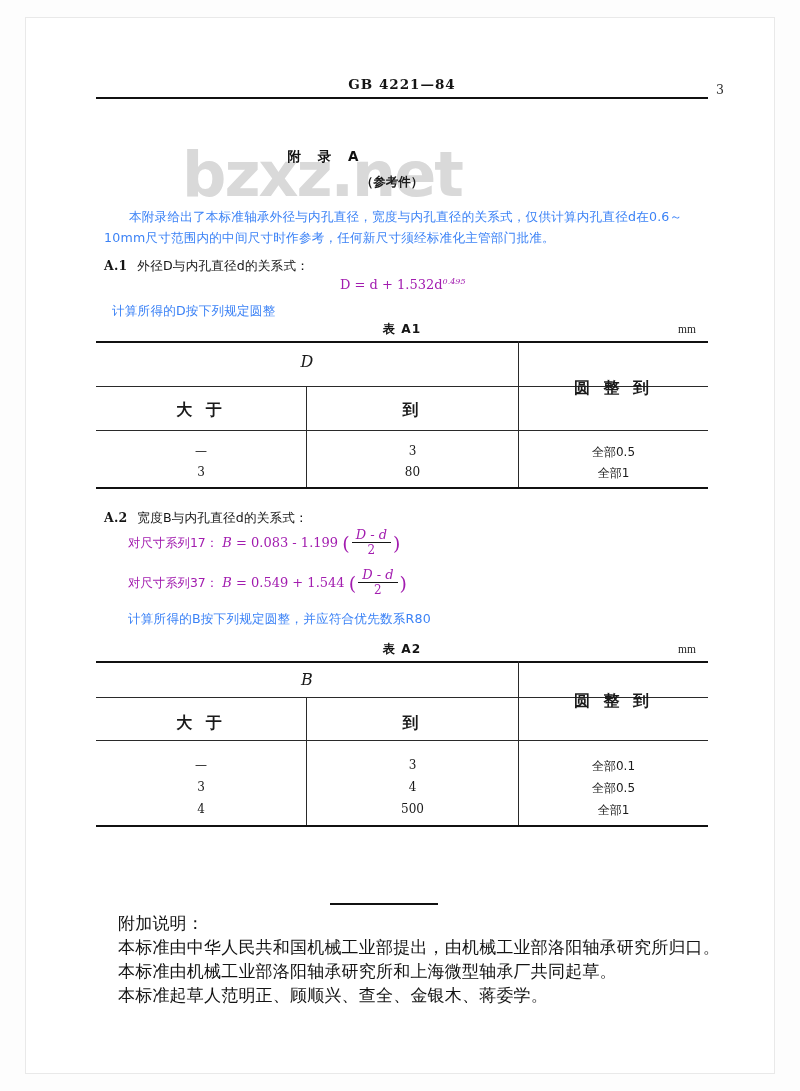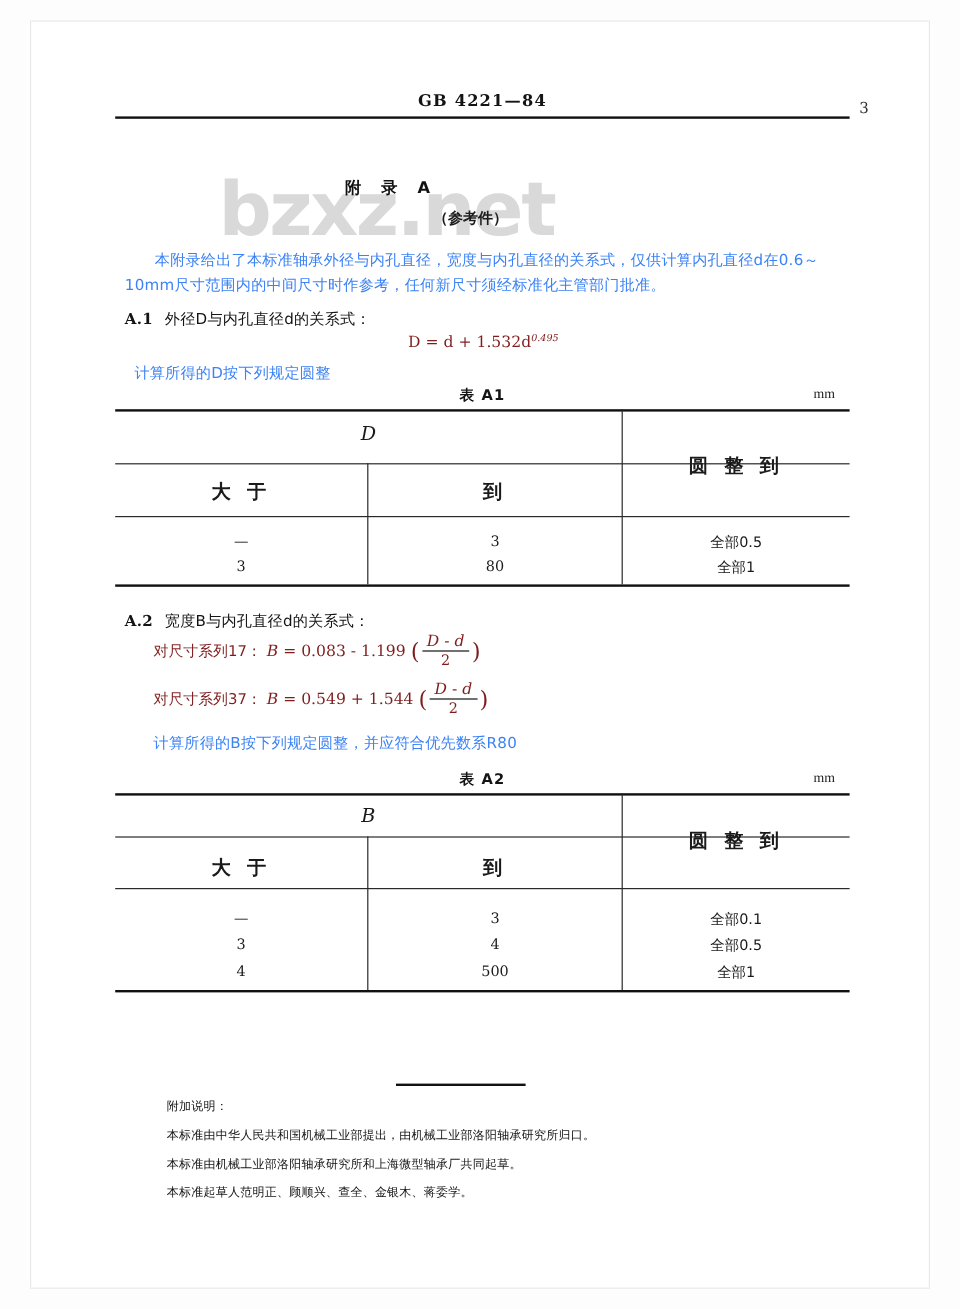--- a/index.html
+++ b/index.html
@@ -117,21 +117,21 @@
     font-size: 12.5px;
     margin-right: 10px;
   }
   .it { font-family: "DejaVu Serif","Liberation Serif",serif; font-style: italic; }
 
   
   .formula {
     position: absolute;
     font-family: "DejaVu Serif", "Liberation Serif", serif;
     font-size: 13px;
-    color: #7f1d1d;
+    color: #a21caf;
     white-space: nowrap;
   }
   .formula .v { font-style: italic; }
   sup.exp { font-size: 8px; vertical-align: super; font-style: italic; }
   .frac {
     display: inline-block;
     text-align: center;
     vertical-align: middle;
     margin: 0 2px;
     position: relative;
@@ -187,25 +187,24 @@
   
   .foot-rule {
     position: absolute;
     left: 330px; top: 903px;
     width: 108px; height: 2px;
     background: #111;
   }
   .foot {
     position: absolute;
     left: 118px;
-    font-size: 10px;
+    font-size: 17px;
     color: #141414;
     letter-spacing: 0.2px;
     line-height: 22px;
-    margin-left: 21px;
   }
 </style>
 </head>
 <body>
 
 <div class="page">
   <div class="page-inner"></div>
 
   <div class="watermark">bzxz.net</div>
 

